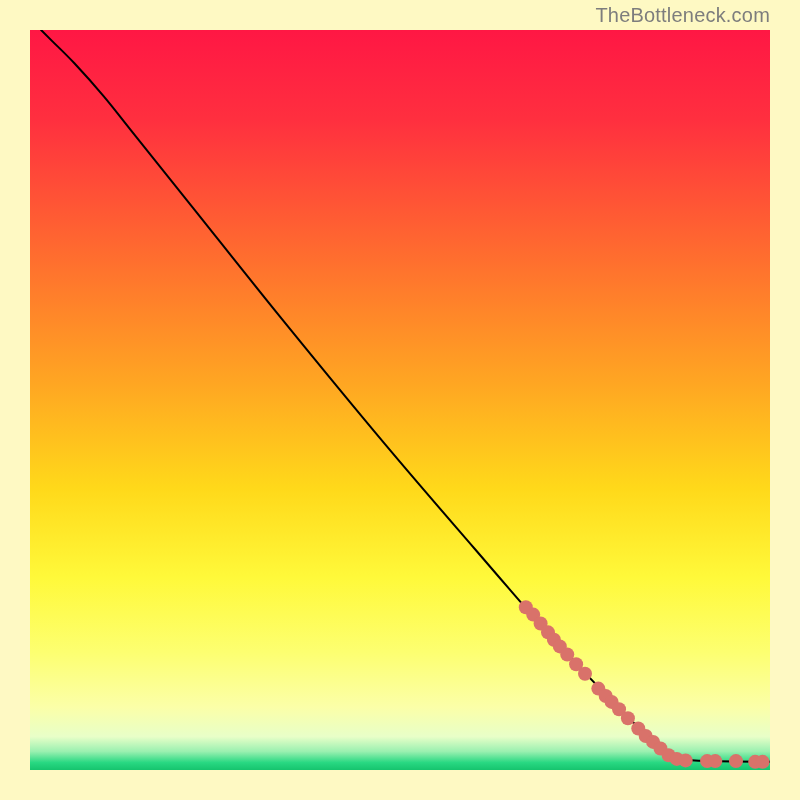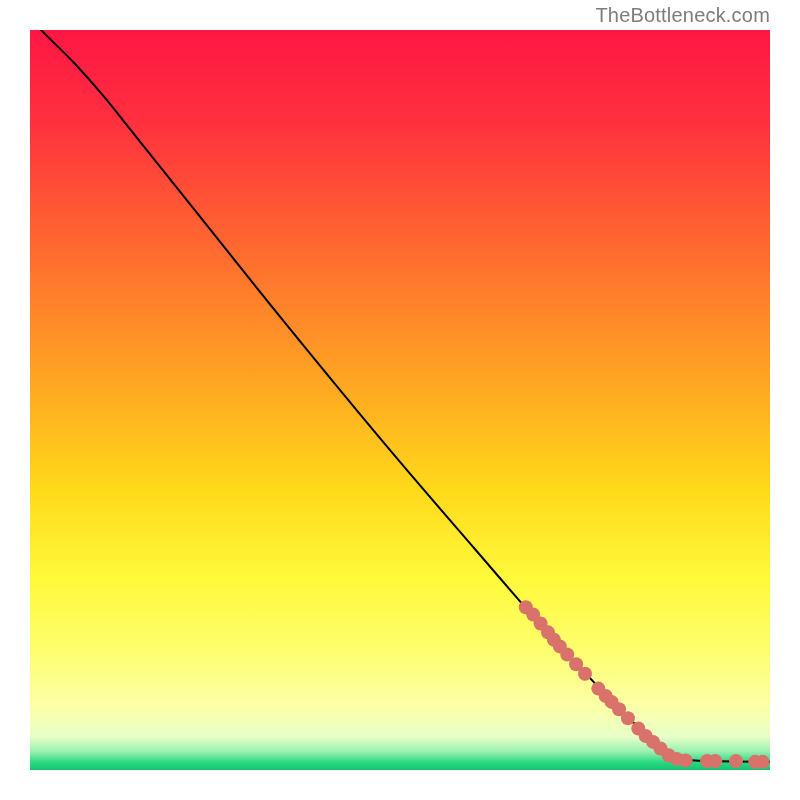--- a/index.html
+++ b/index.html
@@ -10,21 +10,21 @@
     background: #000;
     overflow: hidden;
     font-family: Arial, Helvetica, sans-serif;
   }
   .frame {
     position: absolute;
     left: 0;
     top: 0;
     width: 800px;
     height: 800px;
-    background: #ffffff;
+    background: #fef9c3;
   }
   .plot-area {
     position: absolute;
     left: 30px;
     top: 30px;
     width: 740px;
     height: 740px;
     overflow: hidden;
   }
   .gradient {

